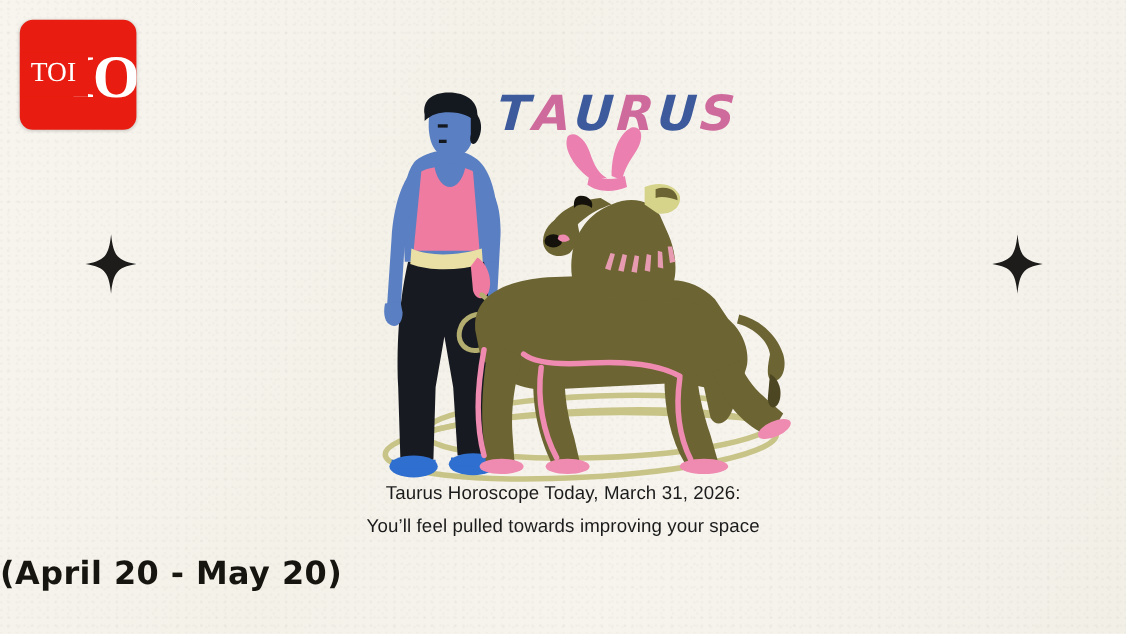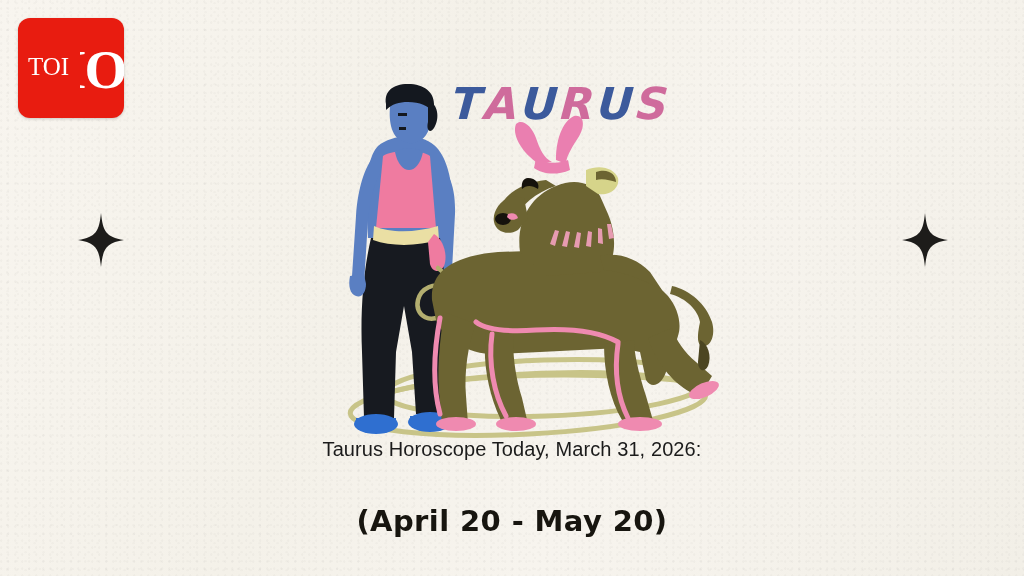--- a/index.html
+++ b/index.html
@@ -59,24 +59,24 @@
   .scene{position:absolute;left:0;top:0;width:1024px;height:576px;}
   .scene svg{display:block;width:1024px;height:576px;}
 
   
   .caption{
     position:absolute;left:0;top:434px;width:1024px;text-align:center;
     color:#1b1b1b;
   }
   .cap-line{
     font-family:"Liberation Sans",sans-serif;
-    font-size:20px;font-weight:400;line-height:30px;letter-spacing:.1px;
+    font-size:17px;font-weight:400;line-height:30px;letter-spacing:.1px;
   }
   .daterange{
-    position:absolute;left:0;top:504px;width:1024px;text-align:center;
+    position:absolute;left:0;top:504px;width:1024px;text-align:left;
     font-family:"DejaVu Sans",sans-serif;
     font-size:29px;font-weight:700;color:#17150f;letter-spacing:.4px;
   }
 </style>
 </head>
 <body>
 
 <div id="stage">
 
   <div class="logo">
@@ -204,17 +204,18 @@
 
         <path d="M672 286 C690 290 706 304 712 322 C716 336 710 348 702 346 C696 344 698 332 700 322 C698 310 686 298 670 294 Z" fill="#6c6432"></path>
         <path d="M700 340 C708 344 712 356 708 366 C704 374 698 370 698 362 Z" fill="#4c4622"></path>
       </g>
 
     </svg>
   </div>
 
   <div class="caption">
     <div class="cap-line">Taurus Horoscope Today, March 31, 2026:</div>
+    <div class="cap-line">You’ll feel pulled towards improving your space</div>
   </div>
 
   <div class="daterange">(April 20 - May 20)</div>
 
 </div>
 
 </body></html>

